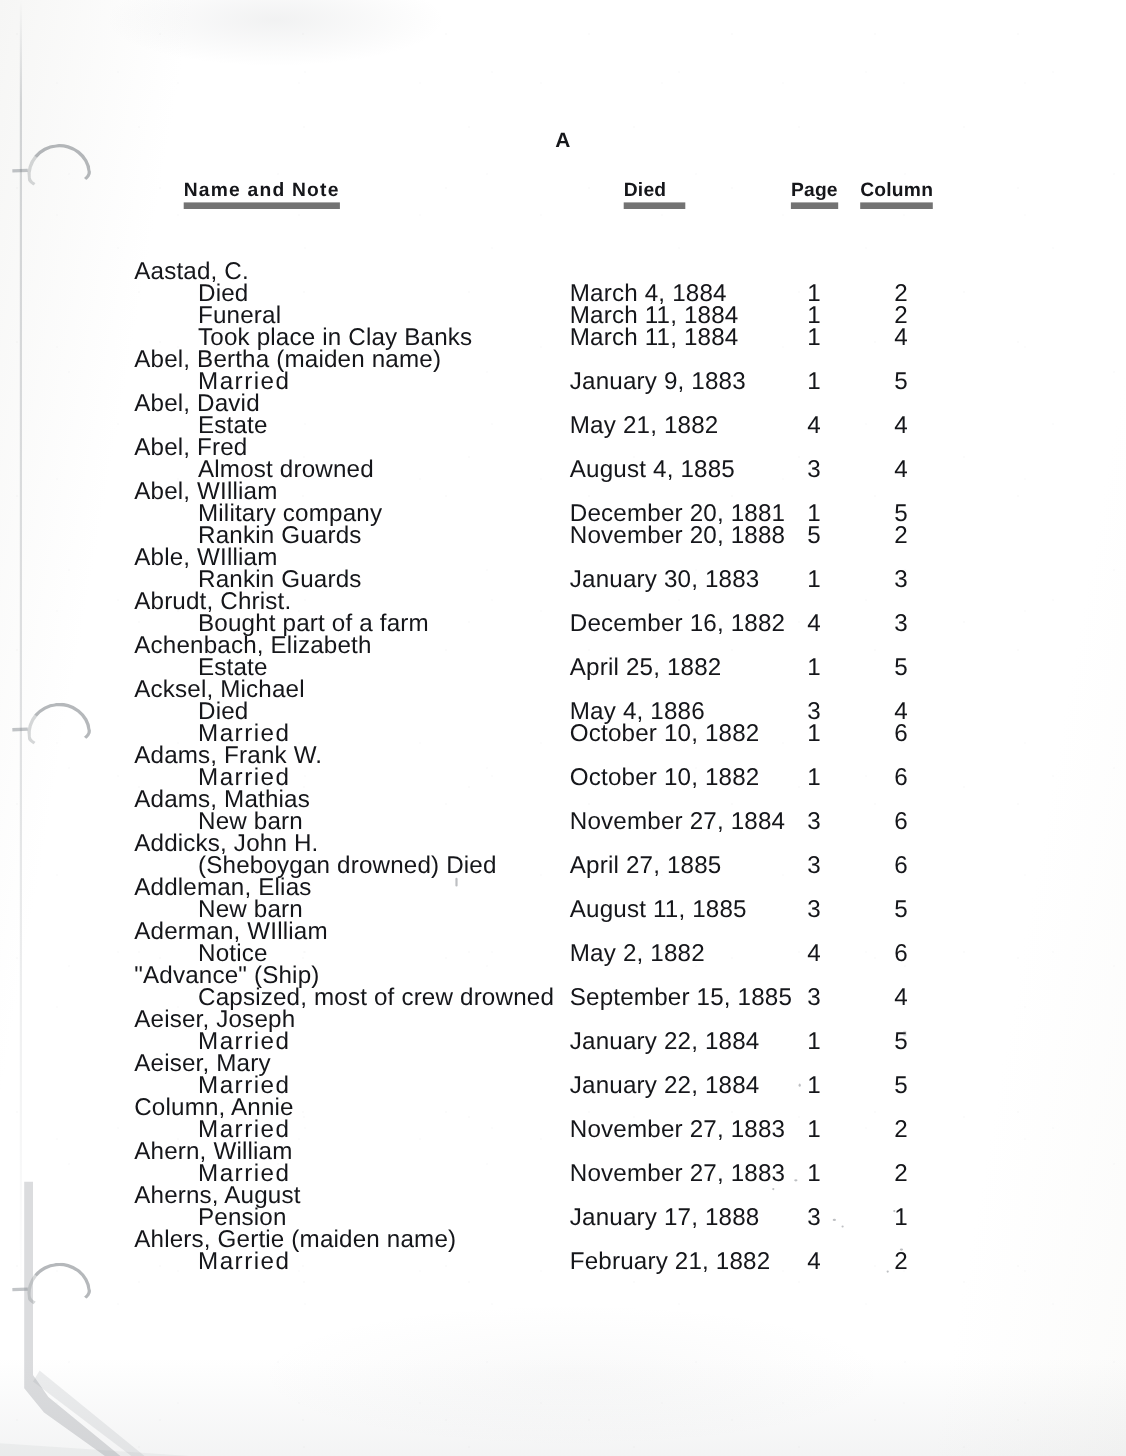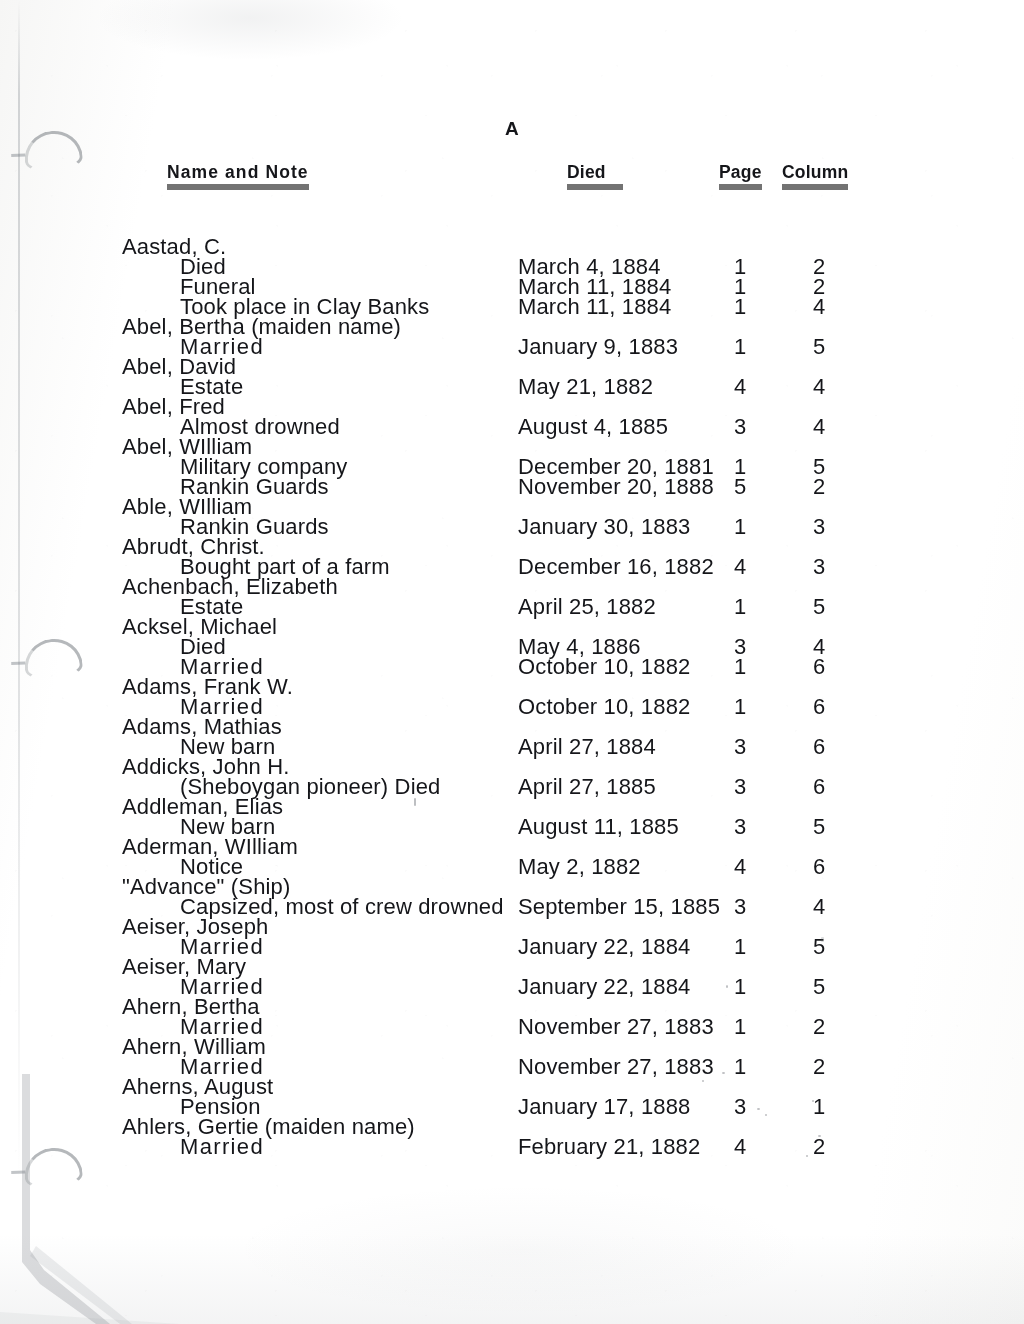--- a/index.html
+++ b/index.html
@@ -340,29 +340,29 @@
           <span class="note spaced">Married</span>
           <span class="date">October 10, 1882</span>
           <span class="page">1</span>
           <span class="column">6</span>
         </div>
         <div class="row">
           <span class="name">Adams, Mathias</span>
         </div>
         <div class="row">
           <span class="note">New barn</span>
-          <span class="date">April 27, 1884</span>
+          <span class="date">November 27, 1884</span>
           <span class="page">3</span>
           <span class="column">6</span>
         </div>
         <div class="row">
           <span class="name">Addicks, John H.</span>
         </div>
         <div class="row">
-          <span class="note">(Sheboygan pioneer) Died</span>
+          <span class="note">(Sheboygan drowned) Died</span>
           <span class="date">April 27, 1885</span>
           <span class="page">3</span>
           <span class="column">6</span>
         </div>
         <div class="row">
           <span class="name">Addleman, Elias</span>
         </div>
         <div class="row">
           <span class="note">New barn</span>
           <span class="date">August 11, 1885</span>
@@ -399,21 +399,21 @@
         <div class="row">
           <span class="name">Aeiser,  Mary</span>
         </div>
         <div class="row">
           <span class="note spaced">Married</span>
           <span class="date">January 22, 1884</span>
           <span class="page">1</span>
           <span class="column">5</span>
         </div>
         <div class="row">
-          <span class="name">Ahern, Bertha</span>
+          <span class="name">Column, Annie</span>
         </div>
         <div class="row">
           <span class="note spaced">Married</span>
           <span class="date">November 27, 1883</span>
           <span class="page">1</span>
           <span class="column">2</span>
         </div>
         <div class="row">
           <span class="name">Ahern,  William</span>
         </div>

